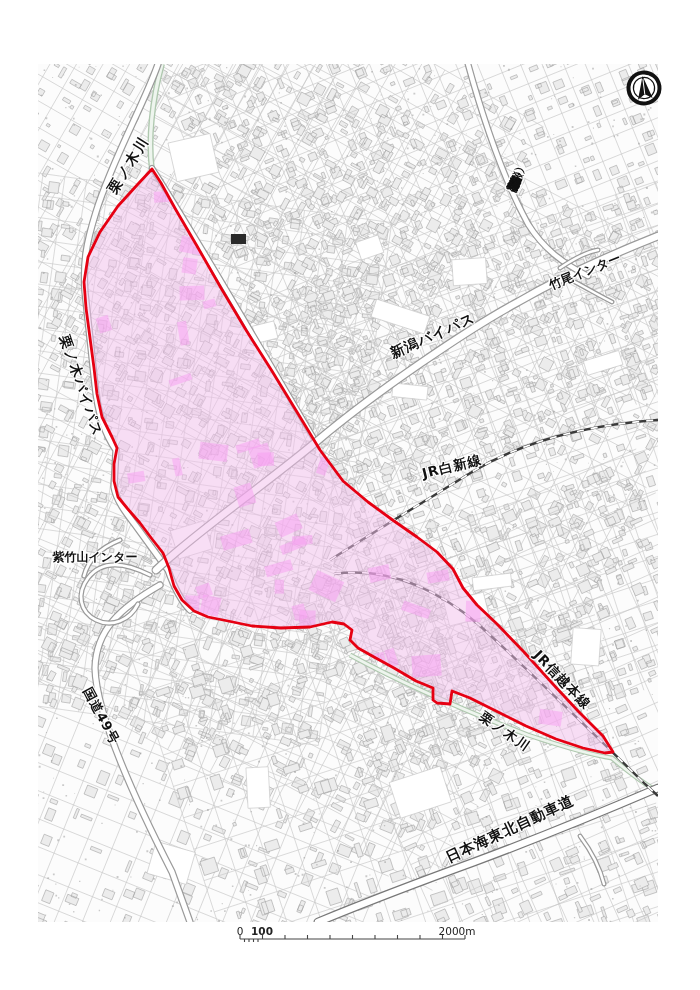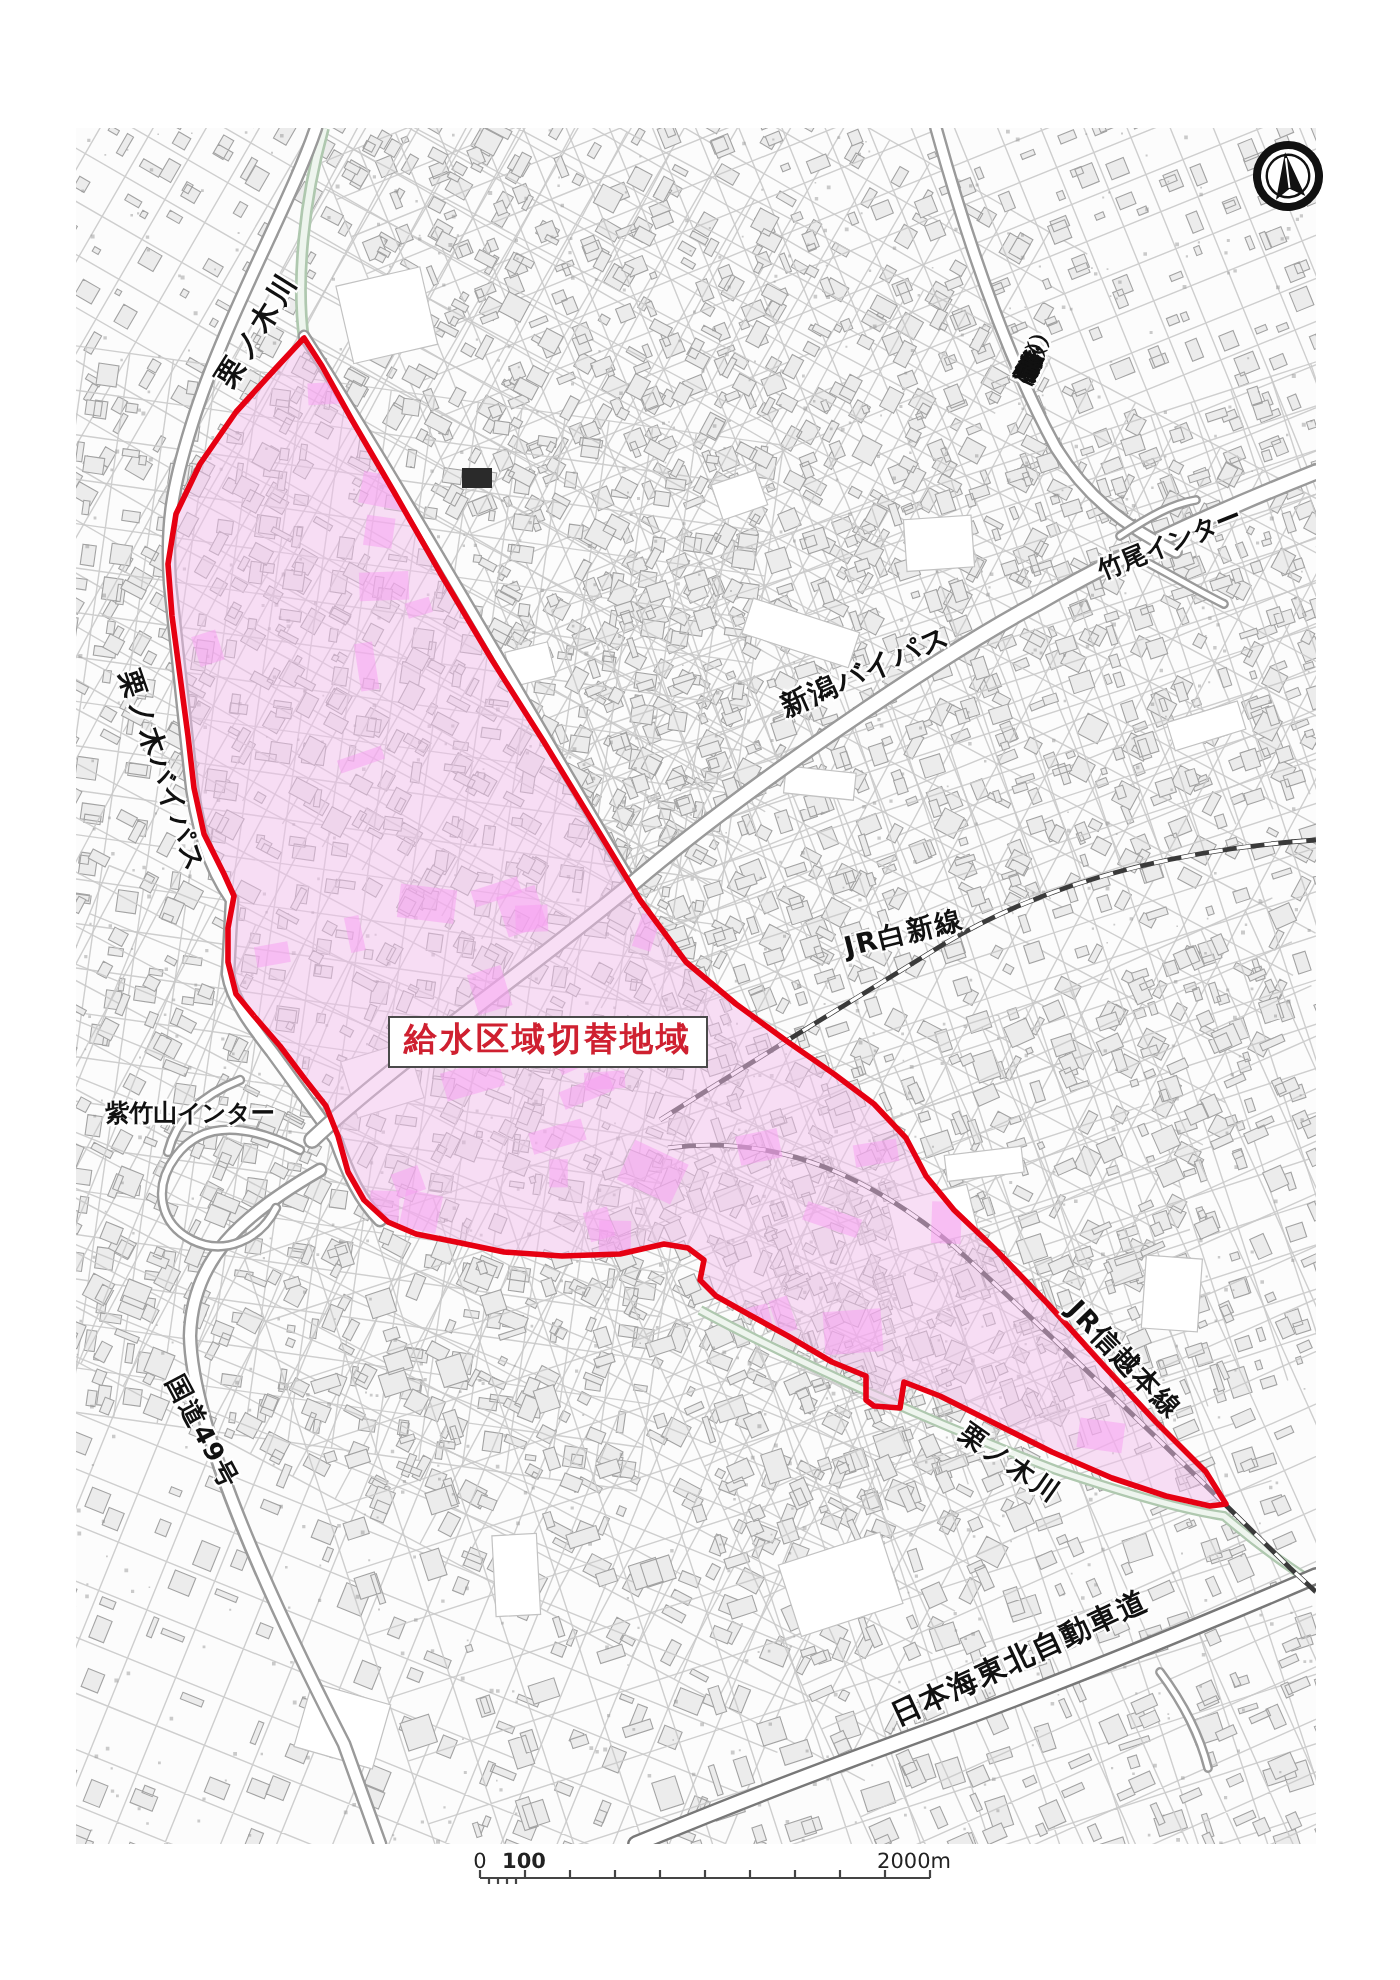--- a/index.html
+++ b/index.html
@@ -235,21 +235,18 @@
     <div class="map-label" style="left:95px;top:557px;font-size:12px;transform:translate(-50%,-50%);">紫竹山インター</div>
 
     <div class="map-label" style="left:101px;top:716px;font-size:13px;letter-spacing:1px;transform:translate(-50%,-50%) rotate(62deg);">国道49号</div>
 
     <div class="map-label" style="left:562px;top:680px;font-size:13.5px;letter-spacing:1px;transform:translate(-50%,-50%) rotate(46deg);">JR信越本線</div>
 
     <div class="map-label" style="left:505px;top:732px;font-size:13px;letter-spacing:1.5px;transform:translate(-50%,-50%) rotate(35deg);">栗ノ木川</div>
 
     <div class="map-label" style="left:510px;top:829px;font-size:14.5px;letter-spacing:1px;transform:translate(-50%,-50%) rotate(-25deg);">日本海東北自動車道</div>
 
-    <div class="region-caption">
-      <span>給水区域切替地域</span>
-    </div>
 
     <div class="scale-label" style="left:240px;top:925px;">0</div>
     <div class="scale-label" style="left:262px;top:925px;font-weight:bold;">100</div>
     <div class="scale-label" style="left:457px;top:925px;">2000m</div>
   </div>
 </div>
 
 </body></html>

